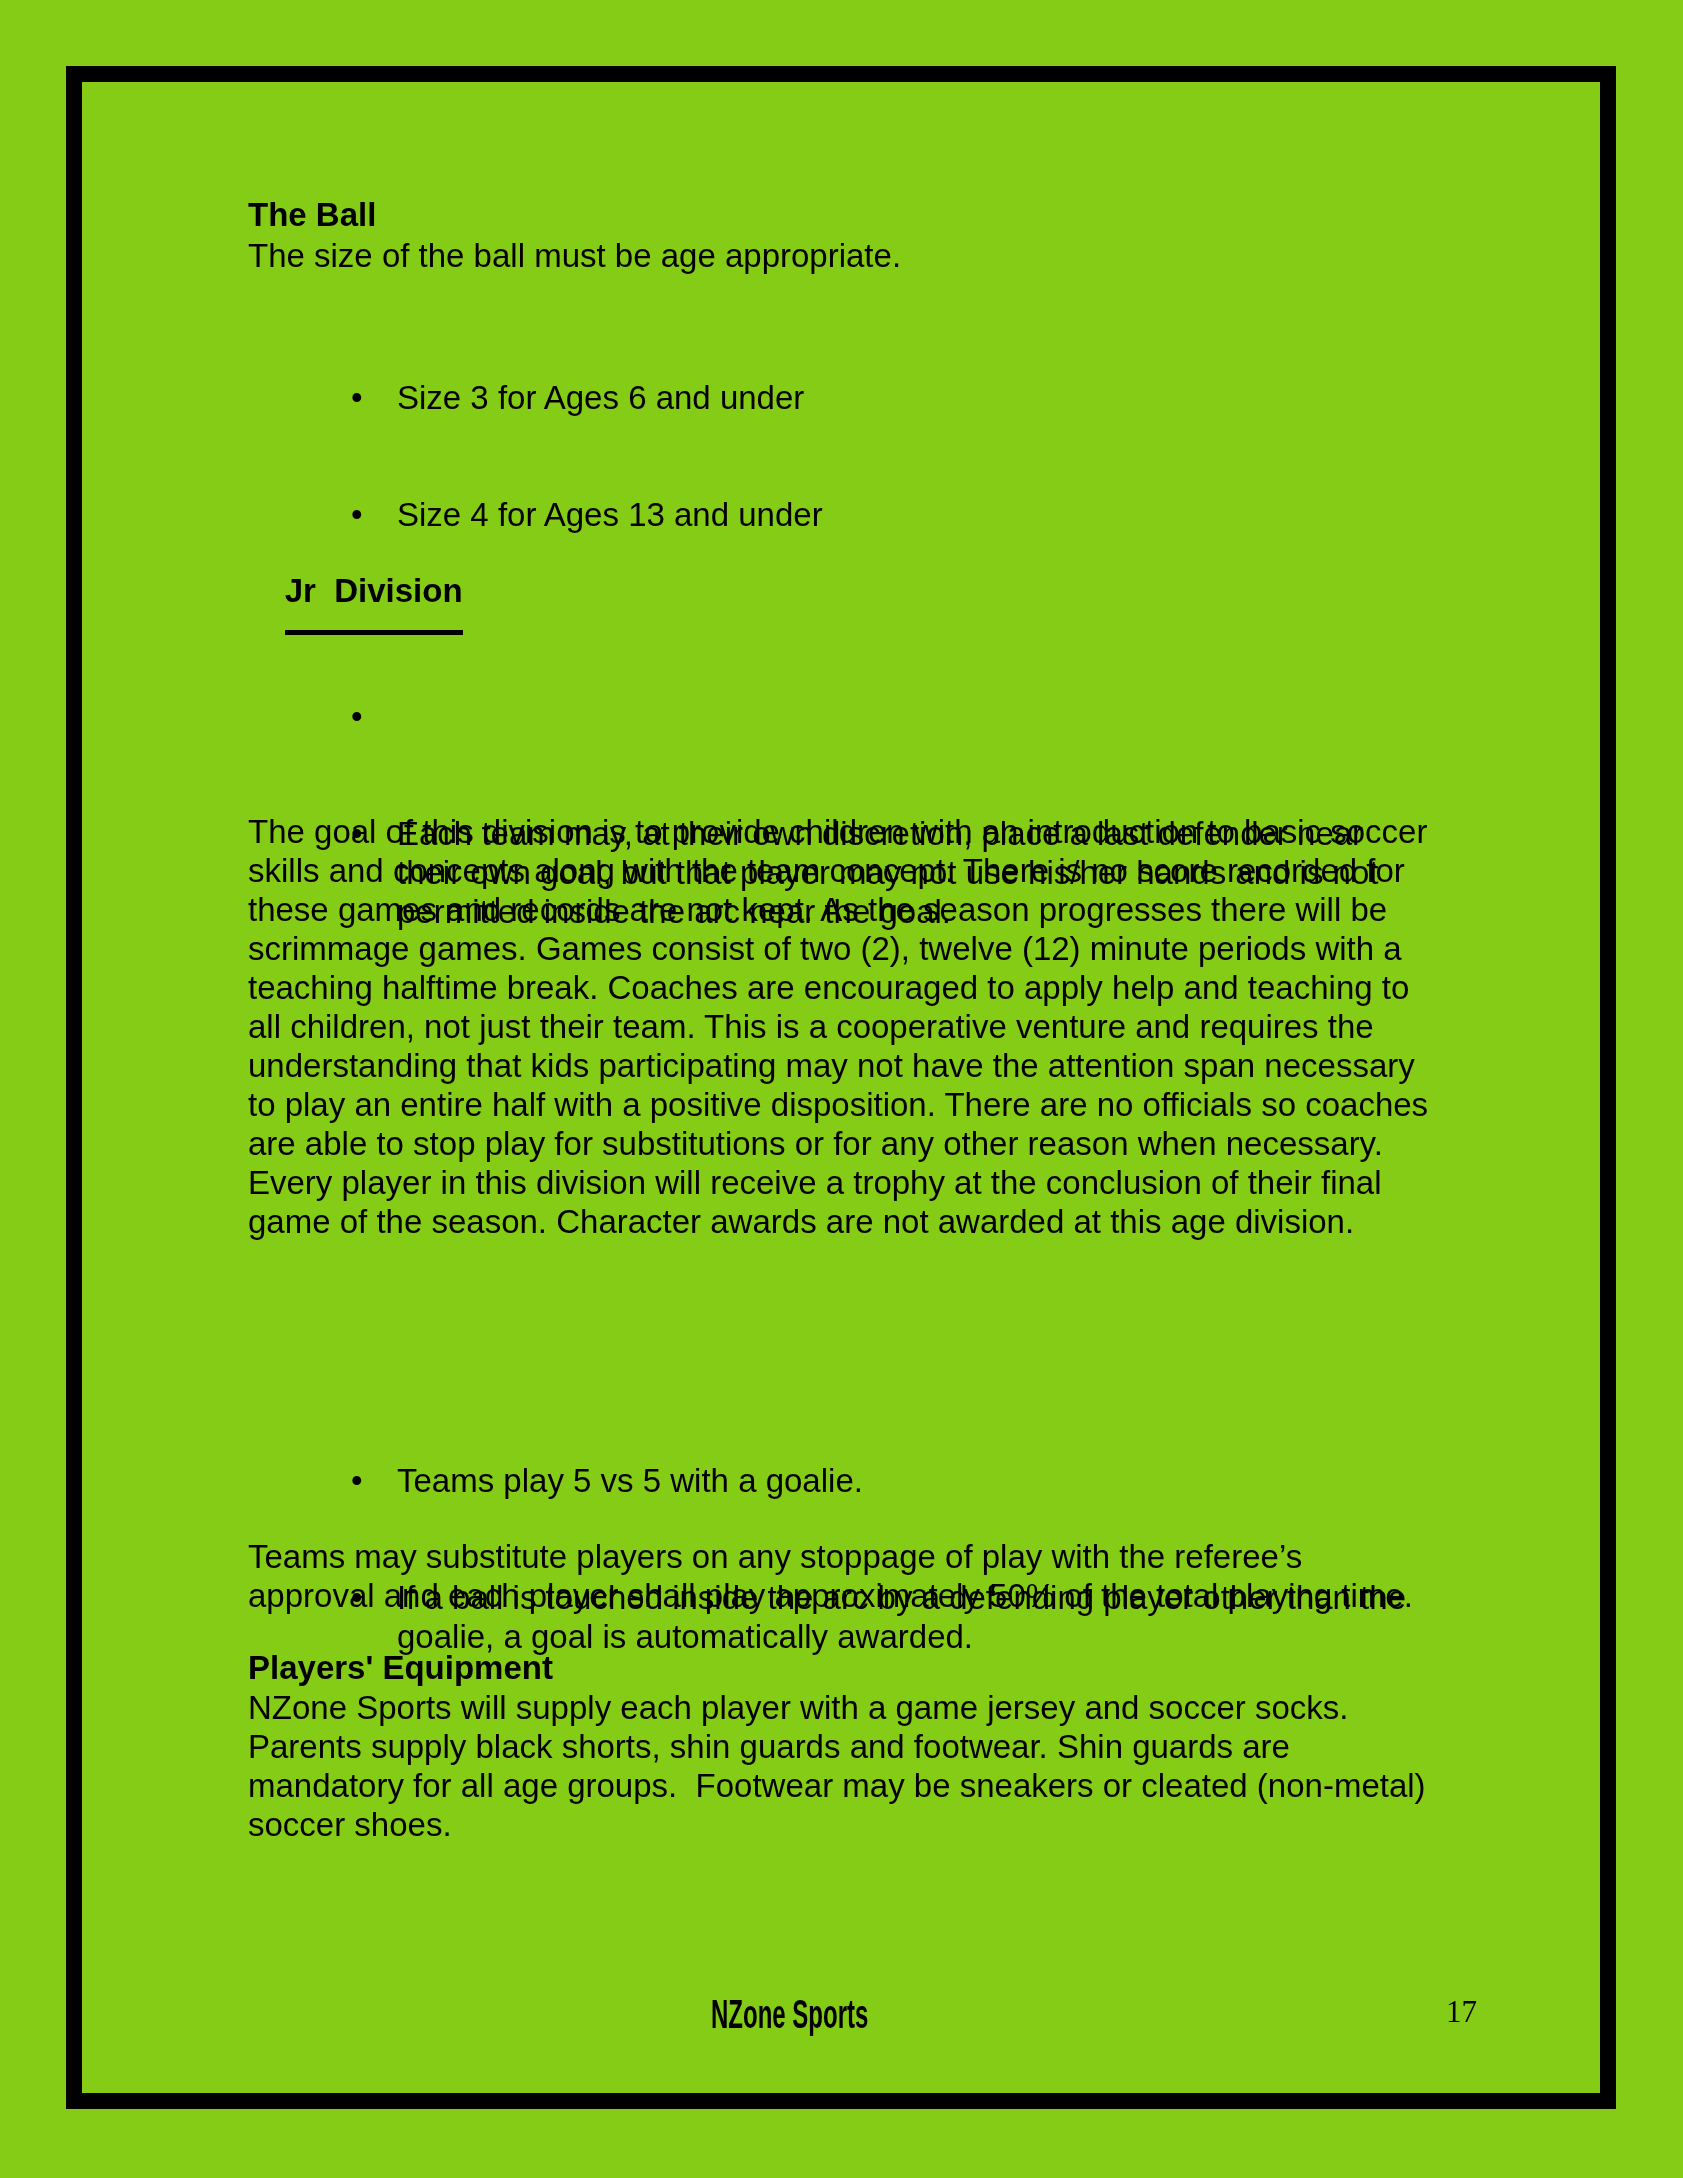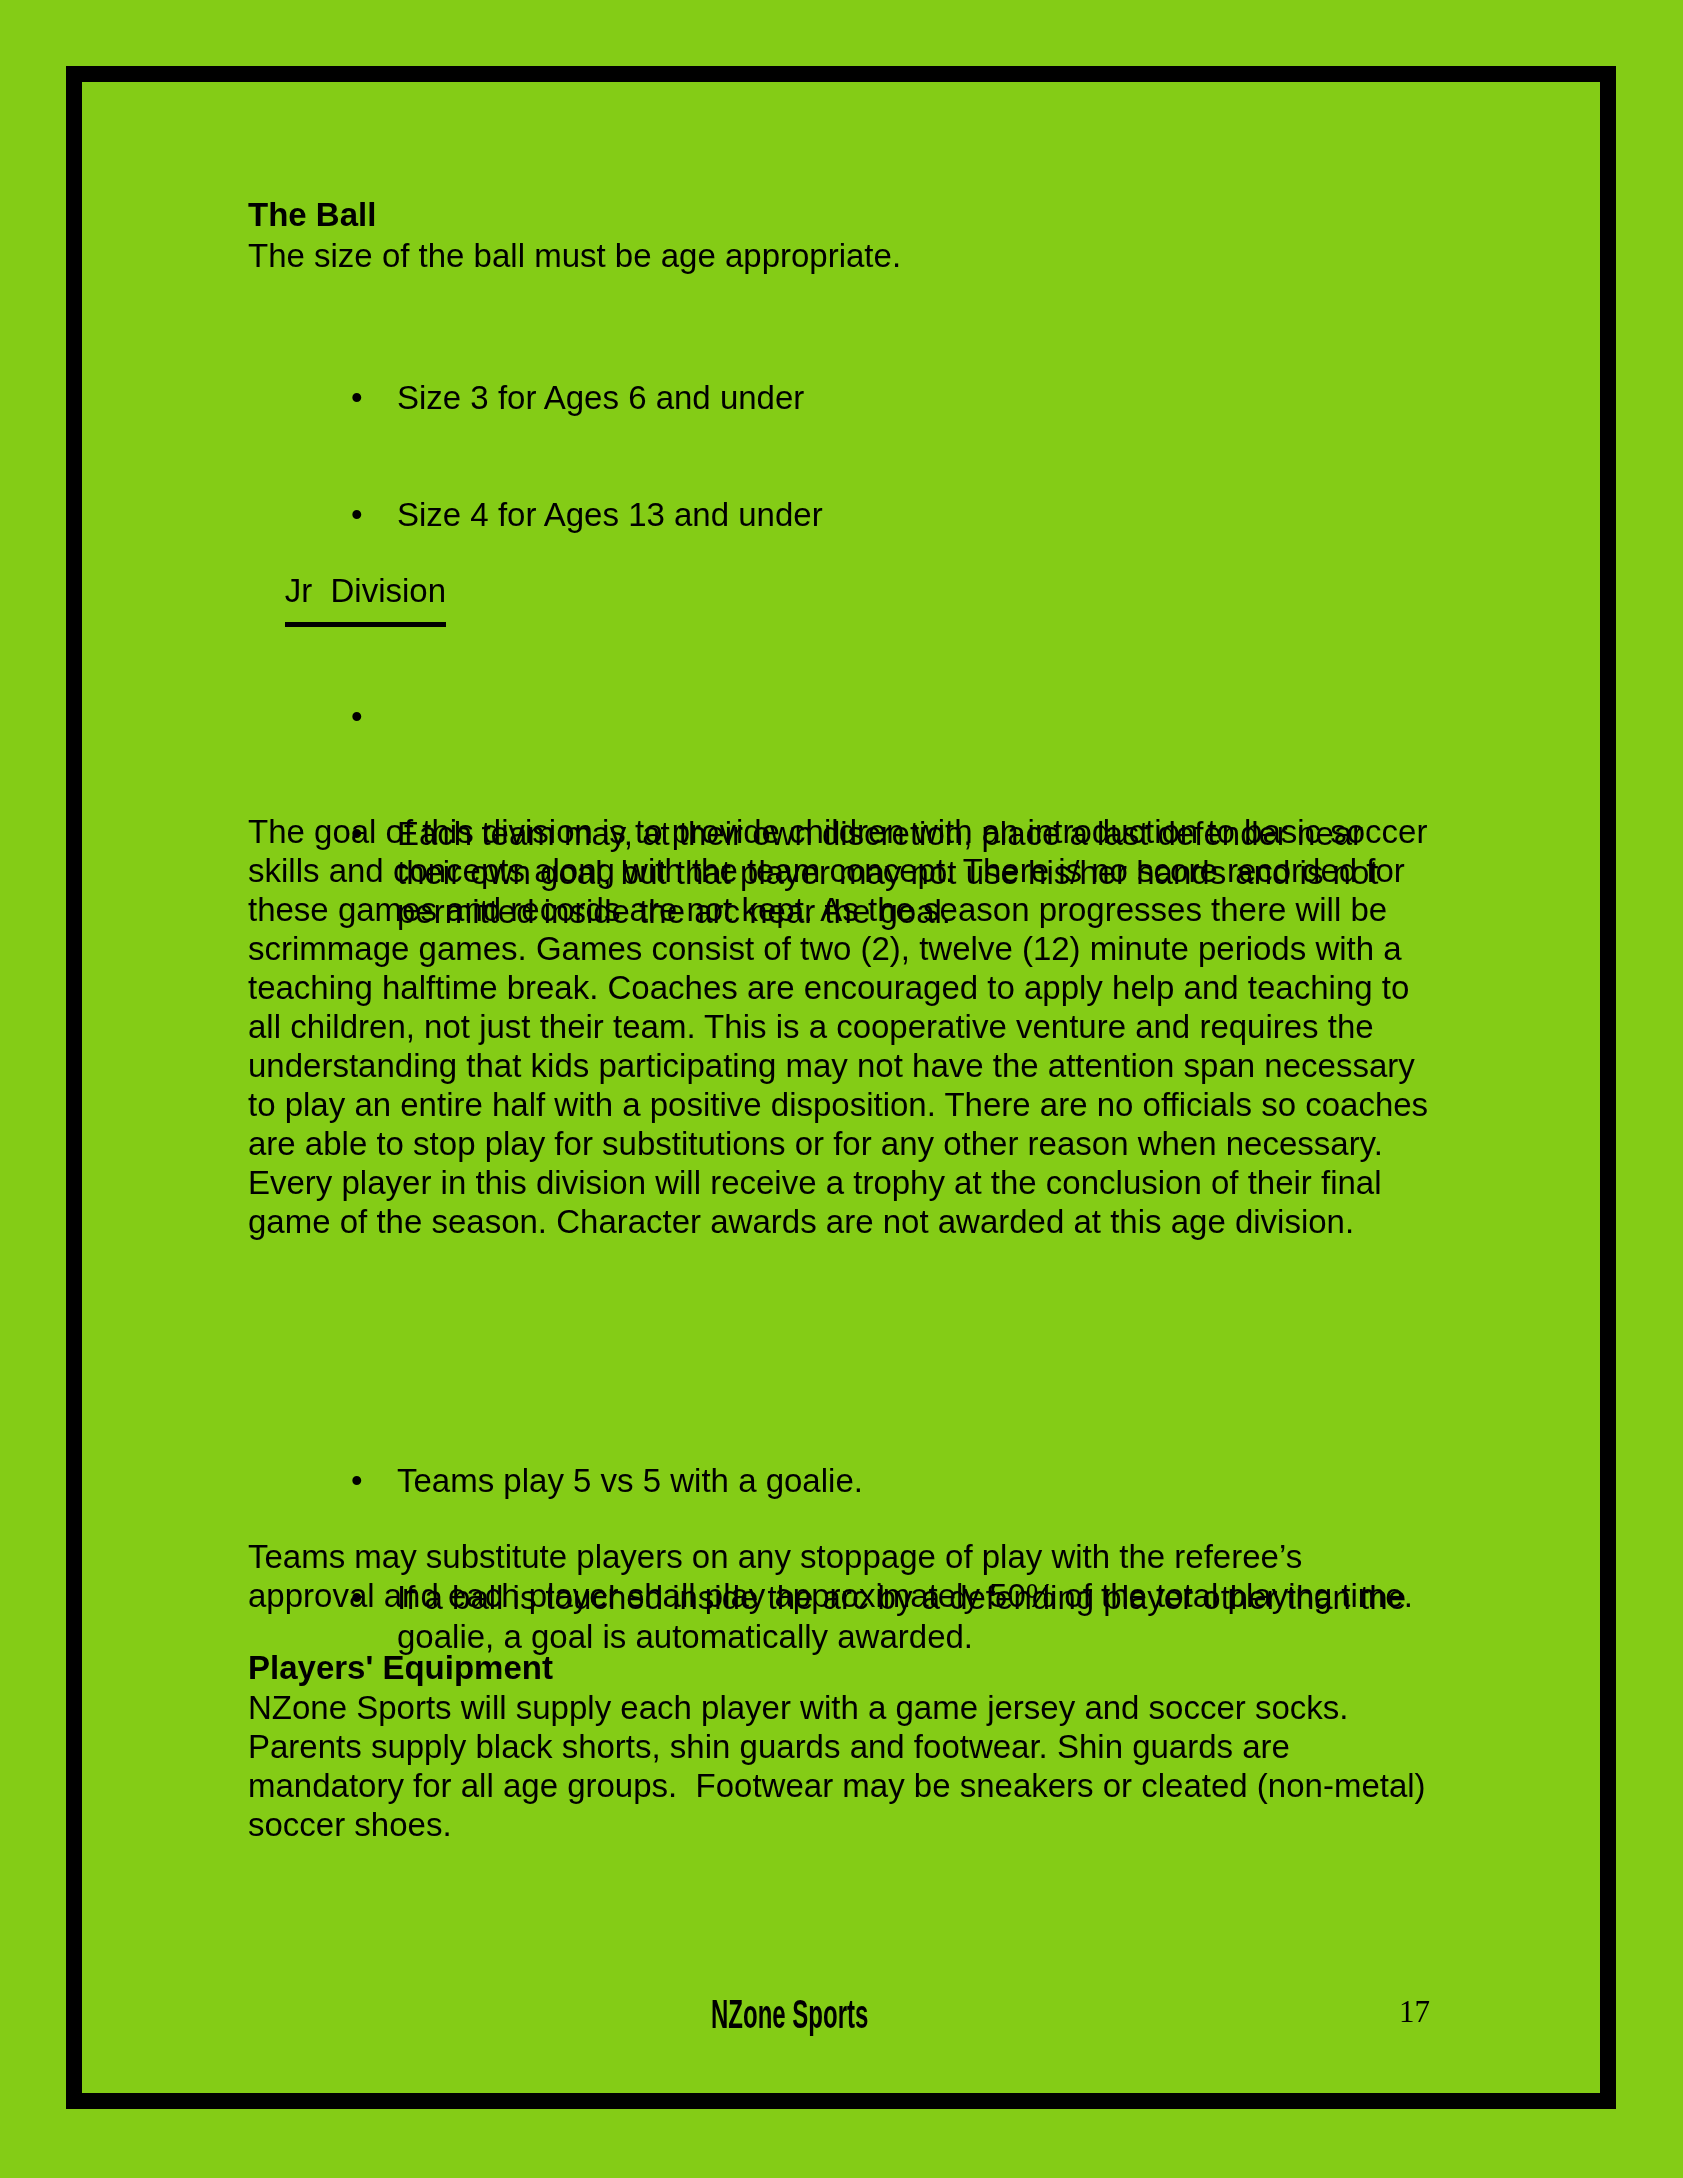--- a/index.html
+++ b/index.html
@@ -32,22 +32,22 @@
     font-size: 33px;
     line-height: 39px;
     white-space: pre-wrap;
   }
   .heading {
     font-weight: bold;
   }
   .underlined-heading span {
     display: inline-block;
     border-bottom: 5px solid #000000;
-    padding-bottom: 12px;
-    font-weight: normal;
+    padding-bottom: 20px;
+    font-weight: bold;
   }
   .bullet-item {
     display: flex;
     align-items: flex-start;
   }
   .bullet-marker {
     display: inline-block;
     margin-left: 103px;
     width: 46px;
     flex: 0 0 46px;
@@ -66,21 +66,21 @@
     font-size: 40px;
     line-height: 44px;
     font-weight: bold;
     transform: scaleX(0.60);
     transform-origin: left center;
     letter-spacing: 0px;
     white-space: nowrap;
   }
   .page-number {
     position: absolute;
-    left: 1399px;
+    left: 1446px;
     top: 1994px;
     font-family: "Liberation Serif", "DejaVu Serif", serif;
     font-size: 31px;
     line-height: 36px;
   }
 </style>
 </head>
 <body>
 
 <div class="page">

